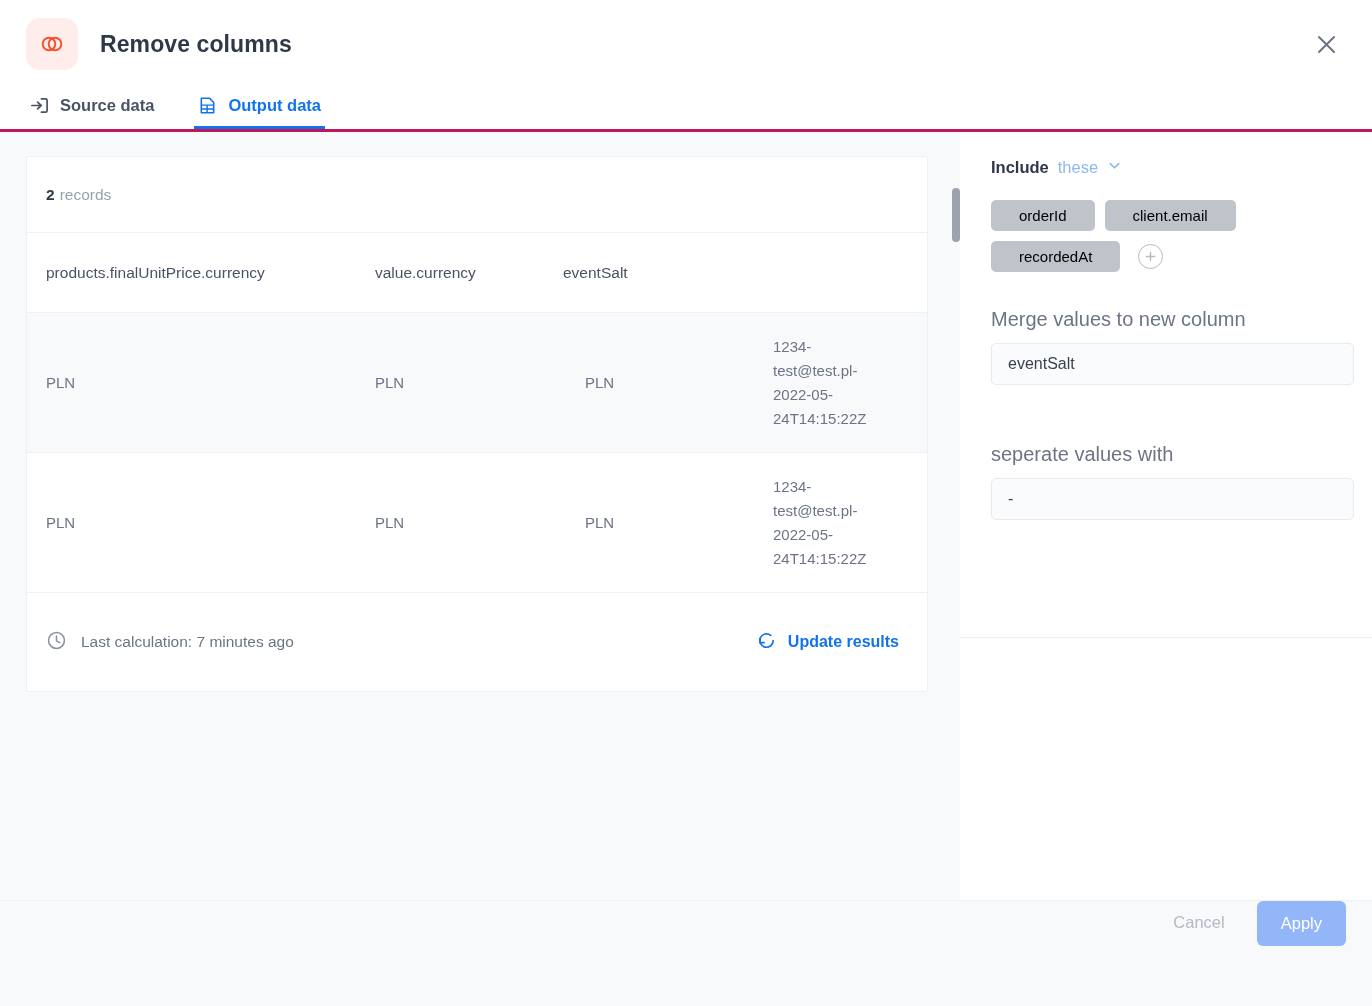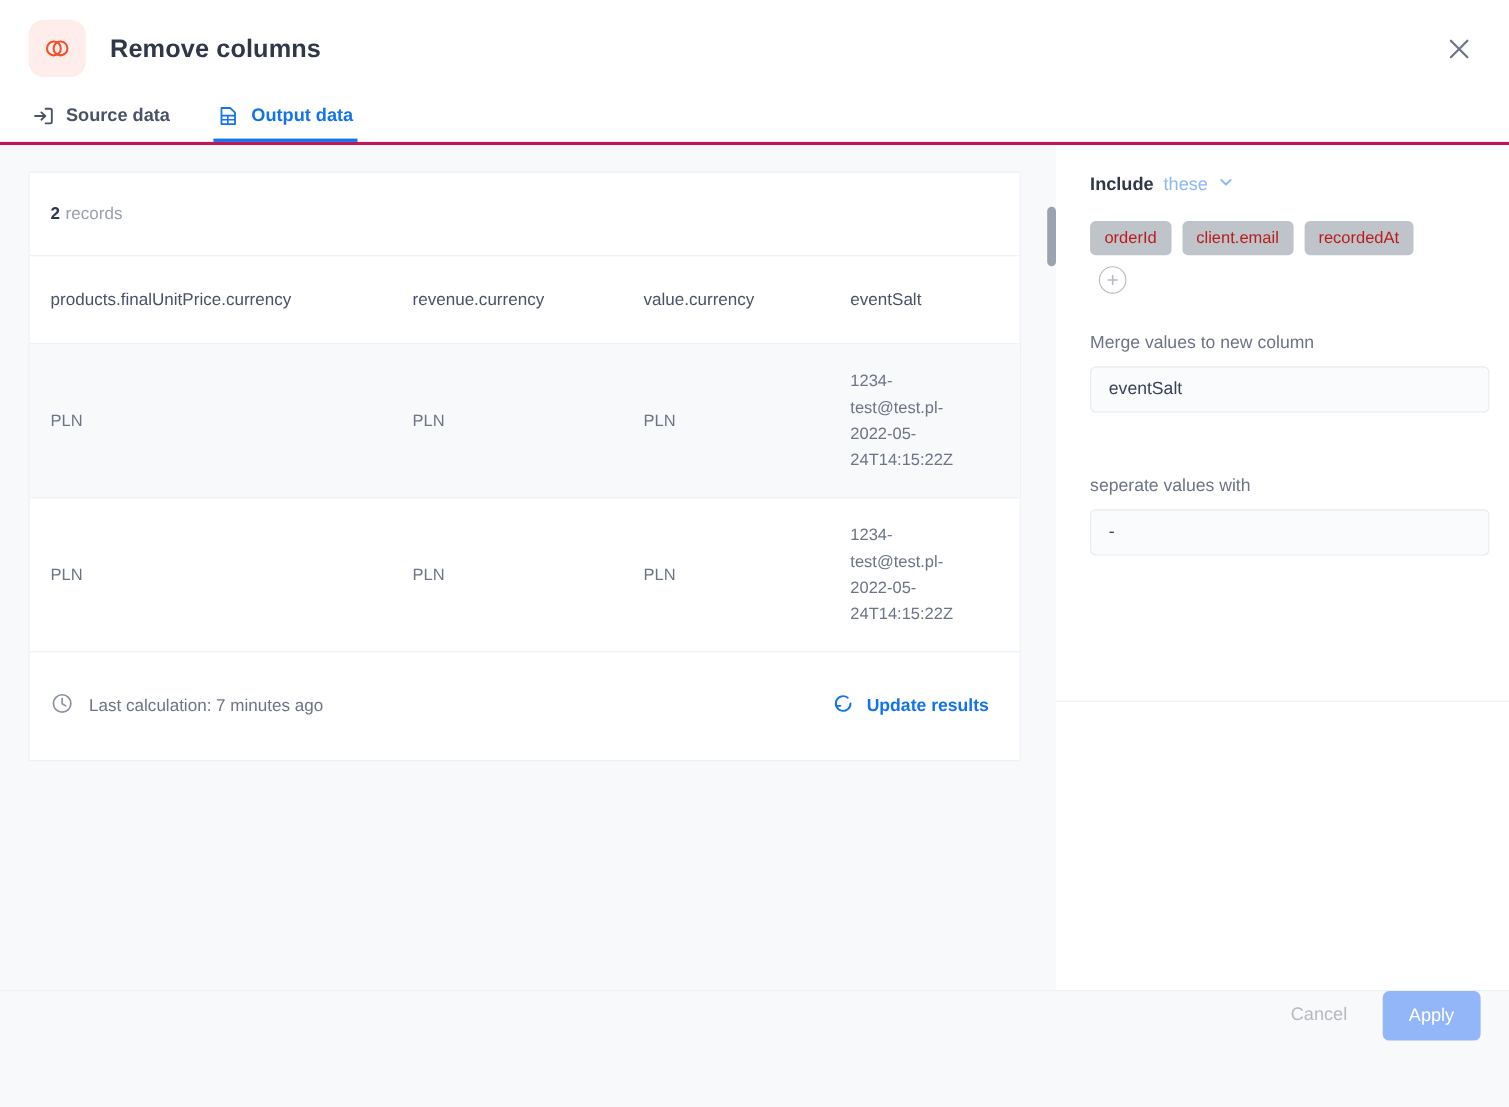--- a/index.html
+++ b/index.html
@@ -153,36 +153,36 @@
   .include-row {
     display: flex; align-items: center; gap: 9px;
     font-size: 16.5px;
     margin-bottom: 23px;
   }
   .include-row .lbl { font-weight: bold; color: #2F3749; }
   .include-row .val { color: #8FB7F2; }
   .chips { display: flex; flex-wrap: wrap; gap: 10px; margin-bottom: 22px; max-width: 330px; }
   .chip {
     background: #BFC4CB;
-    color: #b91c1c;
+    color: #000000;
     font-size: 15px;
     border-radius: 5px;
-    padding: 7px 13px;
+    padding: 7px 28px;
     cursor: pointer;
   }
   .chip-add {
     width: 25px; height: 25px;
     border-radius: 50%;
     border: 1.6px solid #B6BBC3;
     display: flex; align-items: center; justify-content: center;
     align-self: center;
     margin-left: 8px;
     cursor: pointer;
   }
-  .field-label { font-size: 16px; color: #6C7485; margin-bottom: 12px; margin-top: 36px; }
+  .field-label { font-size: 20px; color: #6C7485; margin-bottom: 12px; margin-top: 36px; }
   .field-input {
     width: 363px; height: 42px;
     background: #FAFBFC;
     border: 1px solid #E7EAEF;
     border-radius: 5px;
     padding: 0 16px;
     font-size: 16px;
     color: #3A4252;
     font-family: "Liberation Sans", sans-serif;
     margin-bottom: 22px;
@@ -282,21 +282,20 @@
     <div class="left-pane">
       <div class="table-card">
 
         <div class="records-bar">
           <b>2</b>
           <span>records</span>
         </div>
 
         <div class="t-row t-head">
           <div class="t-cell c0">products.finalUnitPrice.currency</div>
-          <div class="t-cell c1">revenue.currency</div>
           <div class="t-cell c2">value.currency</div>
           <div class="t-cell c3">eventSalt</div>
         </div>
 
         <div class="t-row t-body-row alt">
           <div class="t-cell c0">PLN</div>
           <div class="t-cell c1">PLN</div>
           <div class="t-cell c2">PLN</div>
           <div class="t-cell c3 wrapcell">
             <span class="wraptext">1234-test@test.pl-2022-05-24T14:15:22Z</span>

